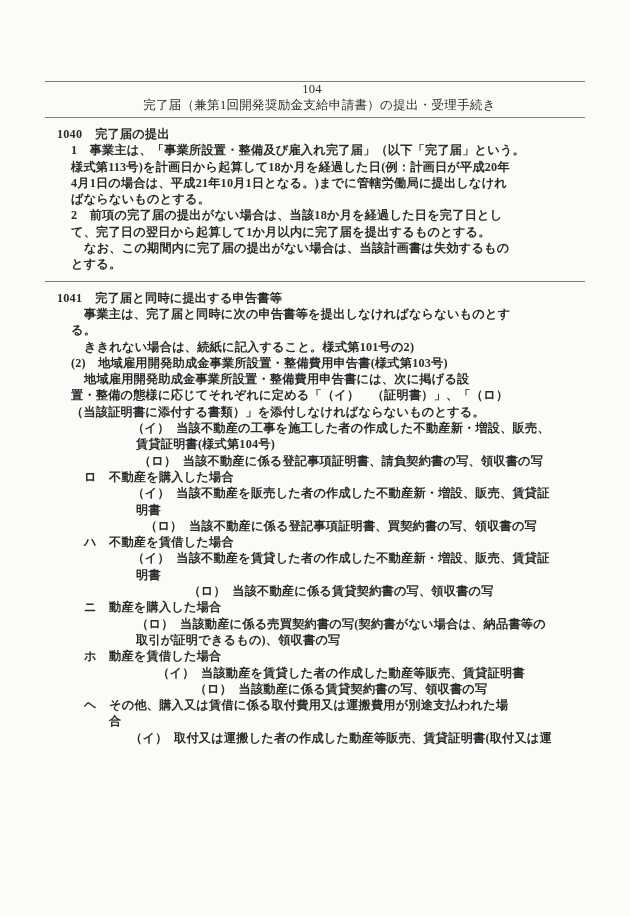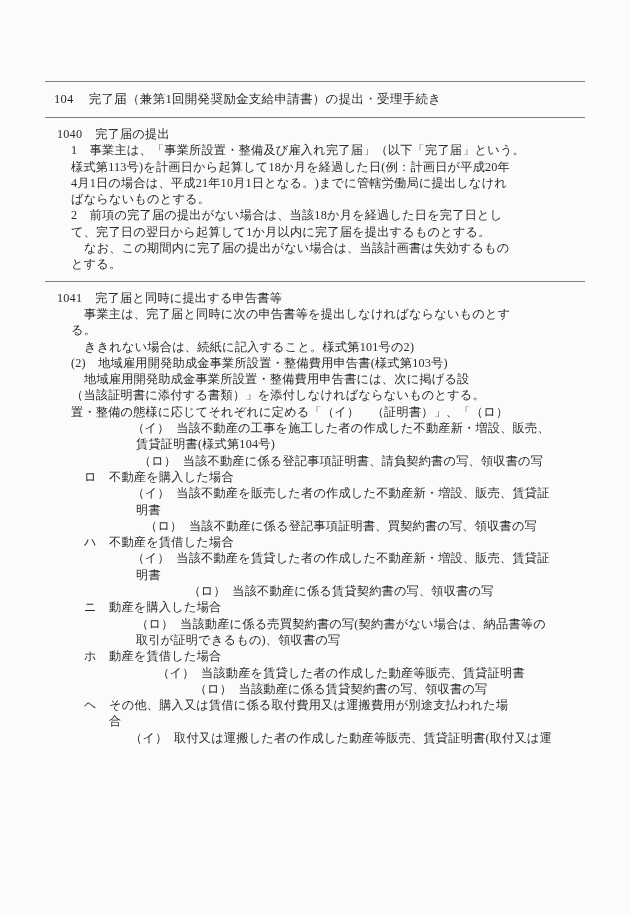--- a/index.html
+++ b/index.html
@@ -26,33 +26,35 @@
   .rule-top {
     margin-top: 81px;
   }
   .header-row {
     display: flex;
     align-items: center;
     height: 35px;
     padding-left: 9px;
     font-size: 12.5px;
     letter-spacing: 0.3px;
+    flex-direction: column;
   }
   .header-row .doc-num {
     margin-right: 15px;
   }
   .section {
     padding-top: 8px;
     padding-bottom: 8px;
   }
   .line {
     font-size: 12.2px;
     line-height: 16.3px;
     white-space: pre;
     letter-spacing: 0.2px;
+    font-weight: bold;
   }
   .heading-line { padding-left: 12px; }
   .heading-line .sec-title { margin-left: 13px; }
   .ind-1 { padding-left: 26px; }
   .ind-2 { padding-left: 39px; }
   .ind-3 { padding-left: 52px; text-align: center; }
   .ind-4 { padding-left: 64px; }
   .ind-5 { padding-left: 91px; }
 </style>
 </head>
@@ -78,22 +80,22 @@
         <div class="line ind-1">とする。</div>
       </div>
       <div class="rule"></div>
       <div class="section">
         <div class="line heading-line"><span class="sec-num">1041</span><span class="sec-title">完了届と同時に提出する申告書等</span></div>
         <div class="line ind-2">事業主は、完了届と同時に次の申告書等を提出しなければならないものとす</div>
         <div class="line ind-1">る。</div>
         <div class="line ind-2">ききれない場合は、続紙に記入すること。様式第101号の2)</div>
         <div class="line ind-1">(2)　地域雇用開発助成金事業所設置・整備費用申告書(様式第103号)</div>
         <div class="line ind-2">地域雇用開発助成金事業所設置・整備費用申告書には、次に掲げる設</div>
+        <div class="line ind-1">置・整備の態様に応じてそれぞれに定める「（イ）　（証明書）」、「（ロ）</div>
         <div class="line ind-1">（当該証明書に添付する書類）」を添付しなければならないものとする。</div>
-        <div class="line ind-1">置・整備の態様に応じてそれぞれに定める「（イ）　（証明書）」、「（ロ）</div>
         <div class="line ind-3">（イ）  当該不動産の工事を施工した者の作成した不動産新・増設、販売、</div>
         <div class="line ind-5">賃貸証明書(様式第104号)</div>
         <div class="line ind-3">（ロ）  当該不動産に係る登記事項証明書、請負契約書の写、領収書の写</div>
         <div class="line ind-2">ロ　不動産を購入した場合</div>
         <div class="line ind-3">（イ）  当該不動産を販売した者の作成した不動産新・増設、販売、賃貸証</div>
         <div class="line ind-5">明書</div>
         <div class="line ind-3">（ロ）  当該不動産に係る登記事項証明書、買契約書の写、領収書の写</div>
         <div class="line ind-2">ハ　不動産を賃借した場合</div>
         <div class="line ind-3">（イ）  当該不動産を賃貸した者の作成した不動産新・増設、販売、賃貸証</div>
         <div class="line ind-5">明書</div>

